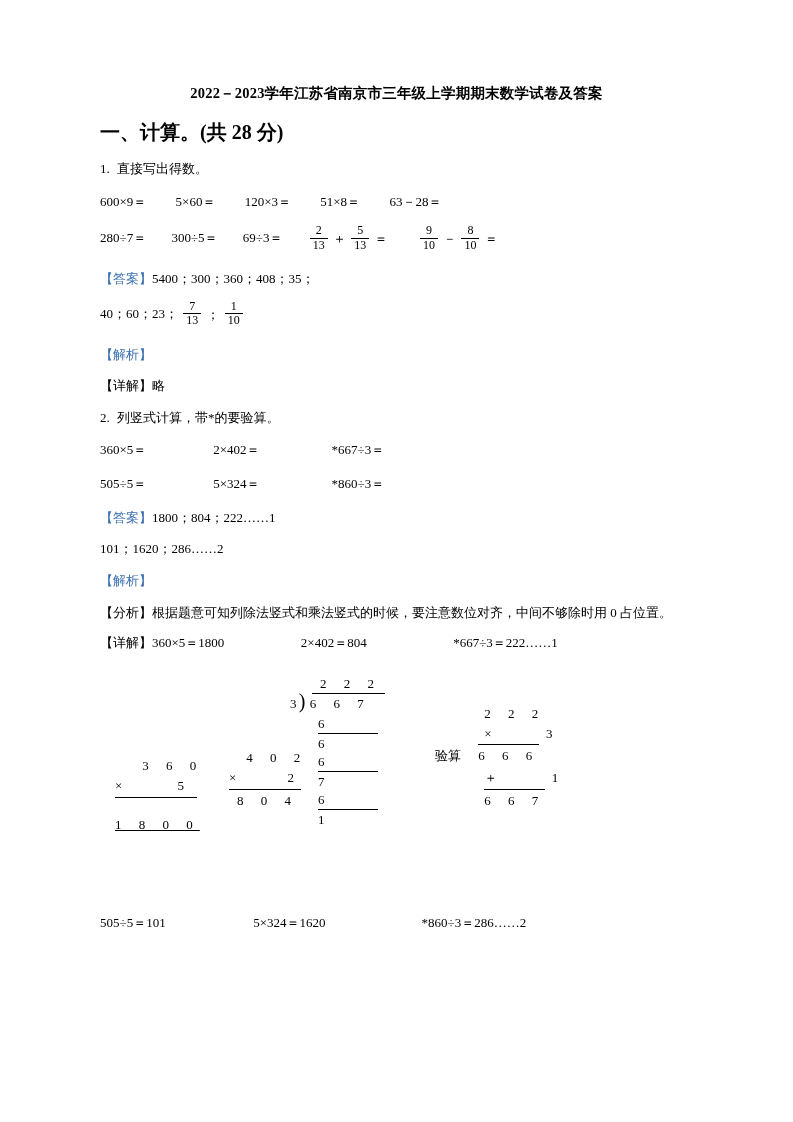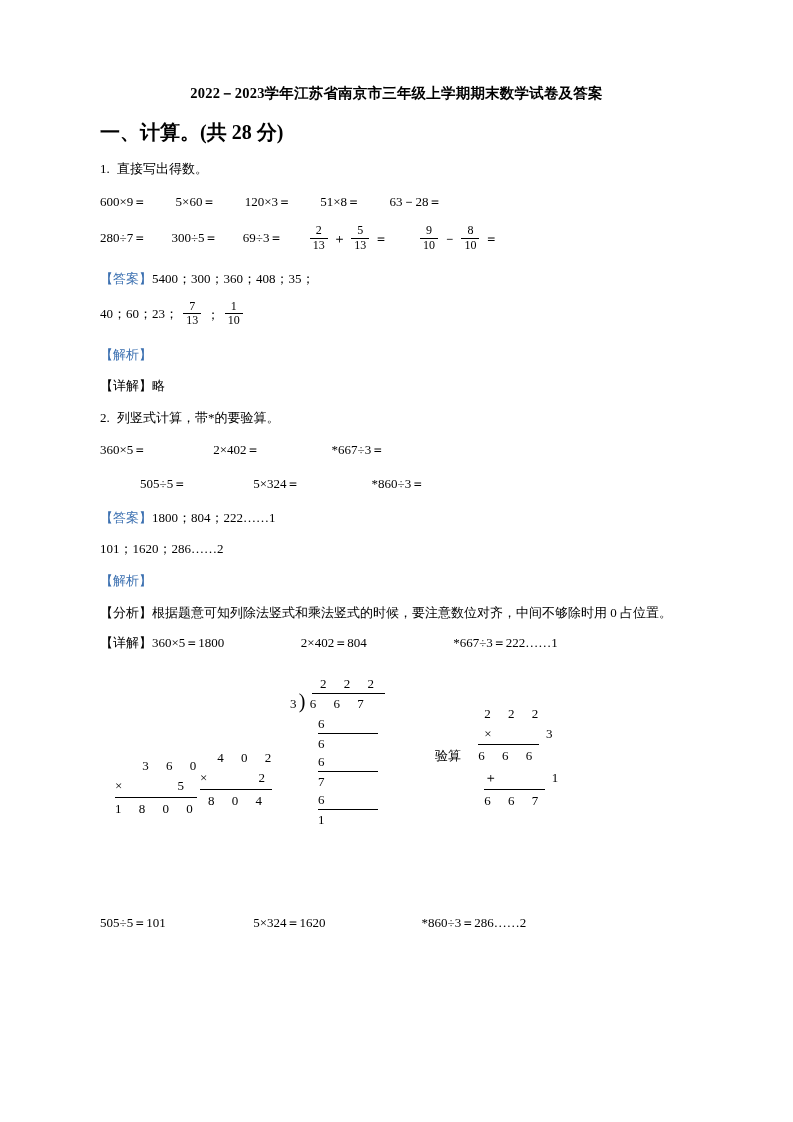--- a/index.html
+++ b/index.html
@@ -201,21 +201,21 @@
     <span>列竖式计算，带*的要验算。</span>
   </div>
 
   <div class="row-exprs">
     <span class="item" style="width:110px;">360×5＝</span>
     <span class="item" style="width:115px;">2×402＝</span>
     <span class="item">*667÷3＝</span>
   </div>
 
   <div class="row-exprs">
-    <span class="item" style="width:110px;margin-left:40px;">505÷5＝</span>
+    <span class="item" style="width:110px;">505÷5＝</span>
     <span class="item" style="width:115px;">5×324＝</span>
     <span class="item">*860÷3＝</span>
   </div>
 
   <div class="ans-line">
     <span class="tag">【答案】</span><span>1800；804；222……1</span>
   </div>
 
   <div class="ans-line">101；1620；286……2</div>
 
@@ -286,26 +286,26 @@
     <div class="vcol" style="left:15px; top:100px;">
       <div style="white-space:nowrap;">
         <span style="display:inline-block; width:24px;"></span>
         <span class="digits">3 6 0</span>
       </div>
       <div style="white-space:nowrap; margin-top:4px;">
         <span style="display:inline-block; width:10px;">×</span>
         <span style="display:inline-block; width:46px;"></span>
         <span>5</span>
       </div>
-      <div style="border-top:1px solid #000; margin-top:3px; padding-top:3px; width:82px;">
+      <div style="border-top:1px solid #000; margin-top:3px; padding-top:19px; width:82px;text-decoration:underline;">
         <span class="digits">1 8 0 0</span>
       </div>
     </div>
 
-    <div class="vcol" style="left:100px; top:92px;">
+    <div class="vcol" style="left:129px; top:92px;">
       <div style="white-space:nowrap;">
         <span style="display:inline-block; width:14px;"></span>
         <span class="digits">4 0 2</span>
       </div>
       <div style="white-space:nowrap; margin-top:4px;">
         <span style="display:inline-block; width:4px;">×</span>
         <span style="display:inline-block; width:48px;"></span>
         <span>2</span>
       </div>
       <div style="border-top:1px solid #000; margin-top:3px; padding-top:3px; width:72px;">

